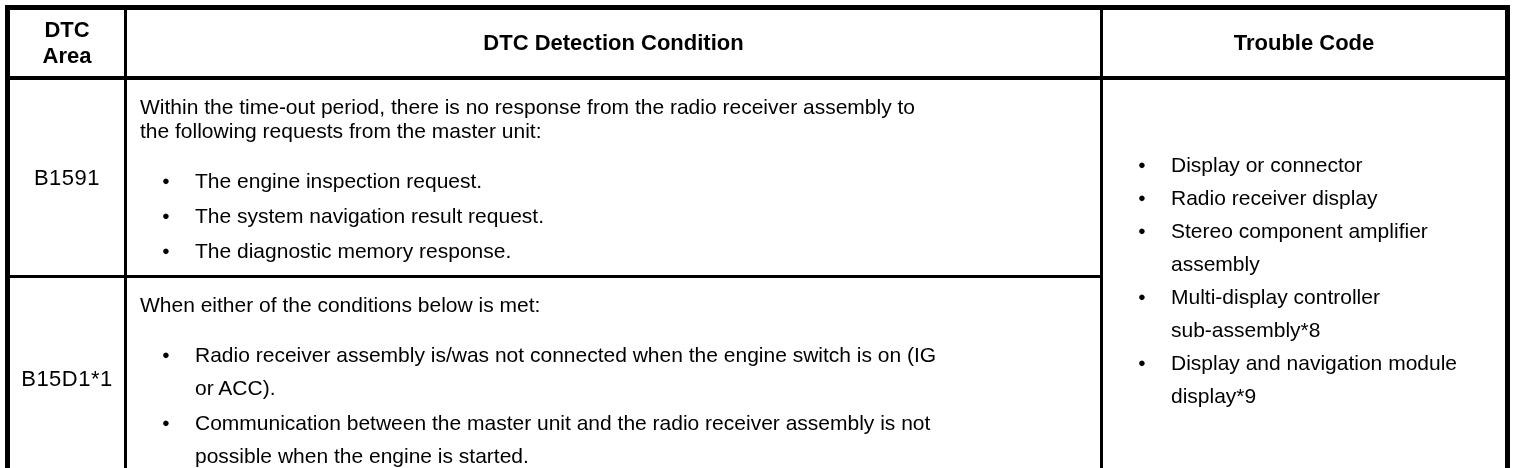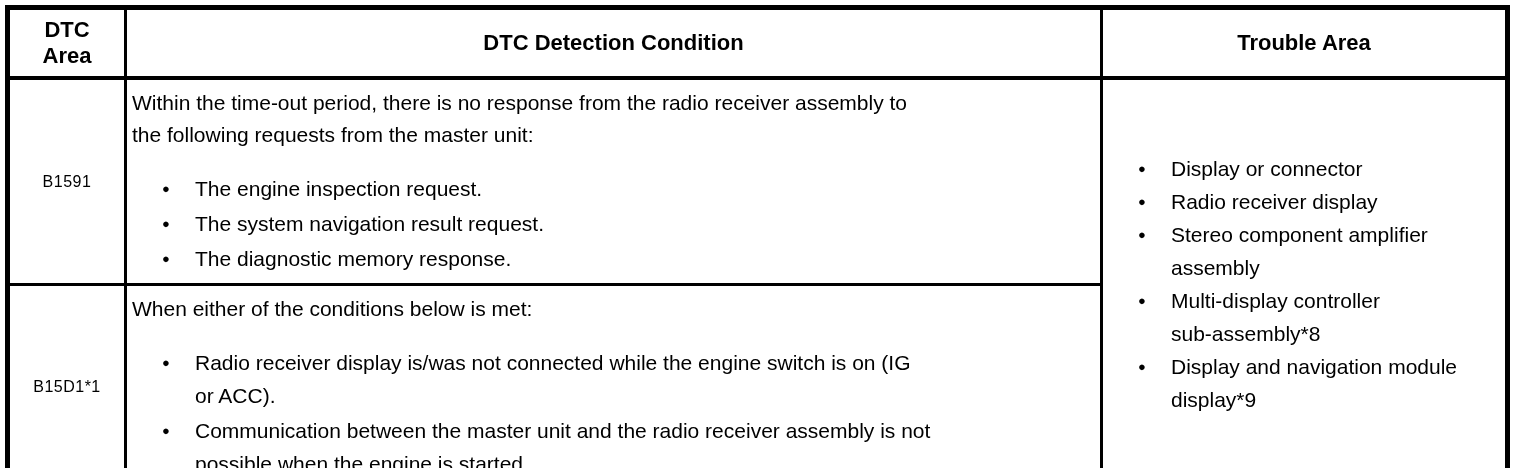--- a/index.html
+++ b/index.html
@@ -36,31 +36,31 @@
     font-size: 22px;
     font-weight: bold;
     text-align: center;
     line-height: 26px;
     height: 66px;
   }
   th.hdr-code { white-space: pre-line; }
 
   td.code-cell {
     text-align: center;
-    font-size: 16px;
+    font-size: 22px;
     letter-spacing: 0.5px;
   }
   td.cond-cell {
     vertical-align: top;
     padding: 7px 10px 6px 5px;
     font-size: 21px;
   }
   .cond-intro {
-    margin: 0;
-    line-height: 32px;
+    margin: 8px;
+    line-height: 24px;
     white-space: pre-line;
   }
   ul.blist {
     list-style: none;
     margin: 0;
     padding: 0 0 0 30px;
   }
   td.cond-cell ul.blist { margin-top: 21px; }
   ul.blist li {
     display: flex;
@@ -96,21 +96,21 @@
     <colgroup>
       <col class="c-code">
       <col class="c-cond">
       <col class="c-area">
     </colgroup>
     <thead>
       <tr>
         <th class="hdr-code">DTC
 Area</th>
         <th>DTC Detection Condition</th>
-        <th>Trouble Area</th>
+        <th>Trouble Code</th>
       </tr>
     </thead>
     <tbody>
       <tr class="row-1">
         <td class="code-cell">B1591</td>
         <td class="cond-cell">
           <p class="cond-intro">Within the time-out period, there is no response from the radio receiver assembly to
 the following requests from the master unit:</p>
           <ul class="blist">
             <li>
@@ -155,21 +155,21 @@
           </ul>
         </td>
       </tr>
       <tr class="row-2">
         <td class="code-cell">B15D1*1</td>
         <td class="cond-cell">
           <p class="cond-intro">When either of the conditions below is met:</p>
           <ul class="blist">
             <li>
               <span class="bullet-marker">●</span>
-              <span class="bullet-text">Radio receiver display is/was not connected while the engine switch is on (IG
+              <span class="bullet-text">Radio receiver assembly is/was not connected when the engine switch is on (IG
 or ACC).</span>
             </li>
             <li>
               <span class="bullet-marker">●</span>
               <span class="bullet-text">Communication between the master unit and the radio receiver assembly is not
 possible when the engine is started.</span>
             </li>
           </ul>
         </td>
       </tr>

